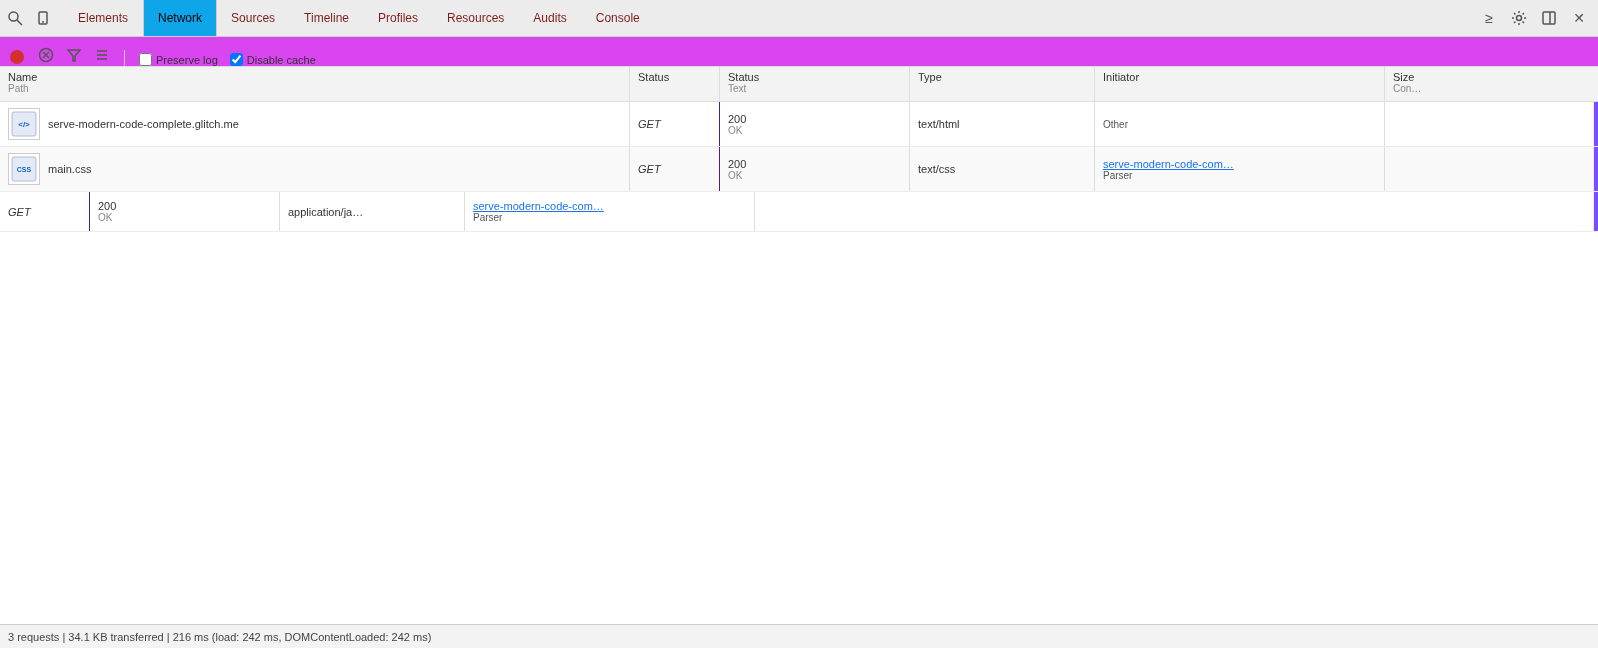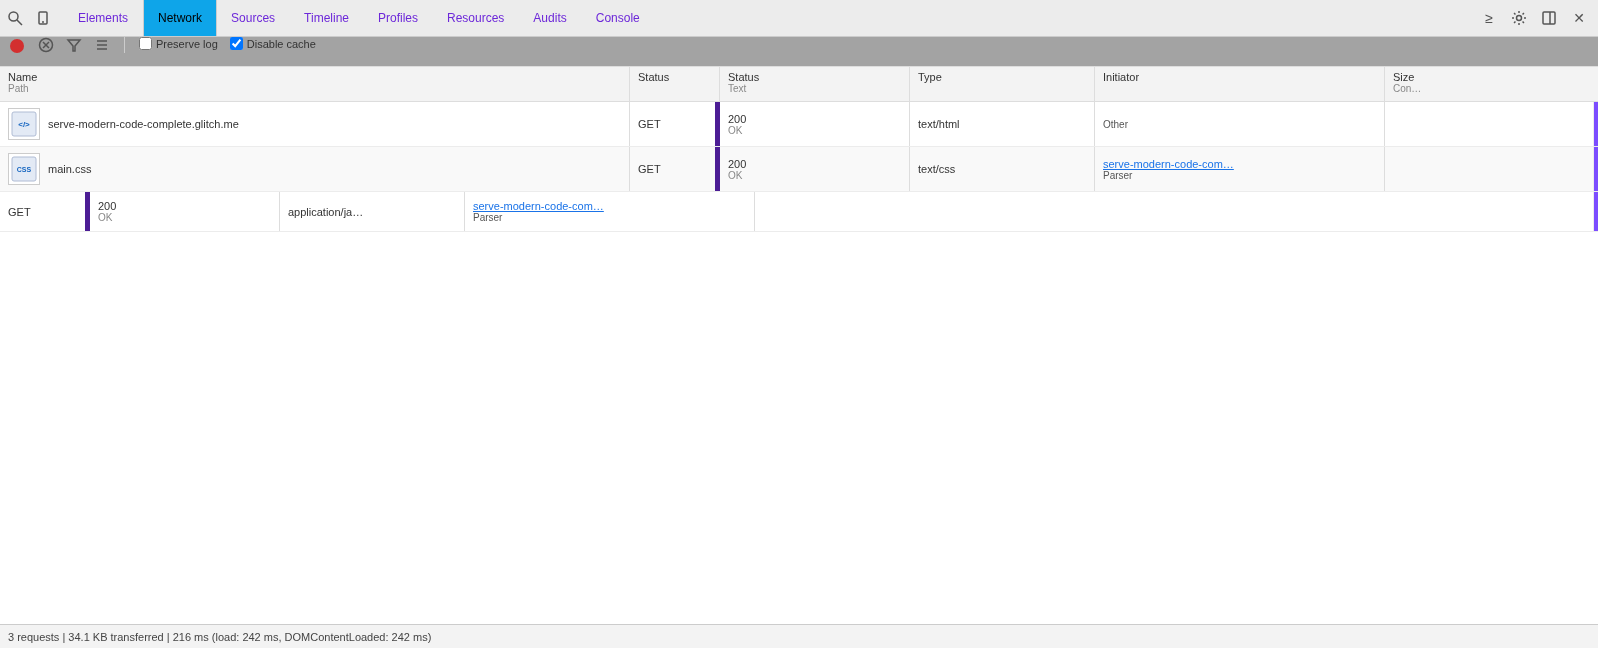--- a/index.html
+++ b/index.html
@@ -44,21 +44,21 @@
     .nav-tabs {
       display: flex;
       align-items: stretch;
       height: 100%;
     }
     .nav-tab {
       padding: 0 14px;
       display: flex;
       align-items: center;
       font-size: 12px;
-      color: #6d28d9;
+      color: #7f1d1d;
       cursor: pointer;
       border-right: 1px solid transparent;
       white-space: nowrap;
     }
     .nav-tab.active {
       background: #0ea5e9;
       border-left: 1px solid #ccc;
       border-right: 1px solid #ccc;
       color: #000;
       font-weight: 500;
@@ -77,22 +77,22 @@
       width: 22px;
       height: 22px;
       display: flex;
       align-items: center;
       justify-content: center;
     }
 
     
     .toolbar {
       display: flex;
-      align-items: flex-start;
-      background: #a3a3a3;
+      align-items: flex-end;
+      background: #d946ef;
       border-bottom: 1px solid #ddd;
       height: 30px;
       padding: 0 8px;
       gap: 12px;
       flex-shrink: 0;
     }
     .toolbar-btn {
       width: 18px;
       height: 18px;
       display: flex;
@@ -211,21 +211,22 @@
     }
     .cell-name {
       width: 630px;
       min-width: 630px;
       border-right: 1px solid #ddd;
       gap: 8px;
     }
     .cell-method {
       width: 90px;
       min-width: 90px;
-      border-right: 5px solid #4c1d95;
+      border-right: 1px solid #4c1d95;
+      font-style: italic;
     }
     .cell-status {
       width: 190px;
       min-width: 190px;
       border-right: 1px solid #ddd;
       flex-direction: column;
       align-items: flex-start;
       justify-content: center;
     }
     .cell-type {

